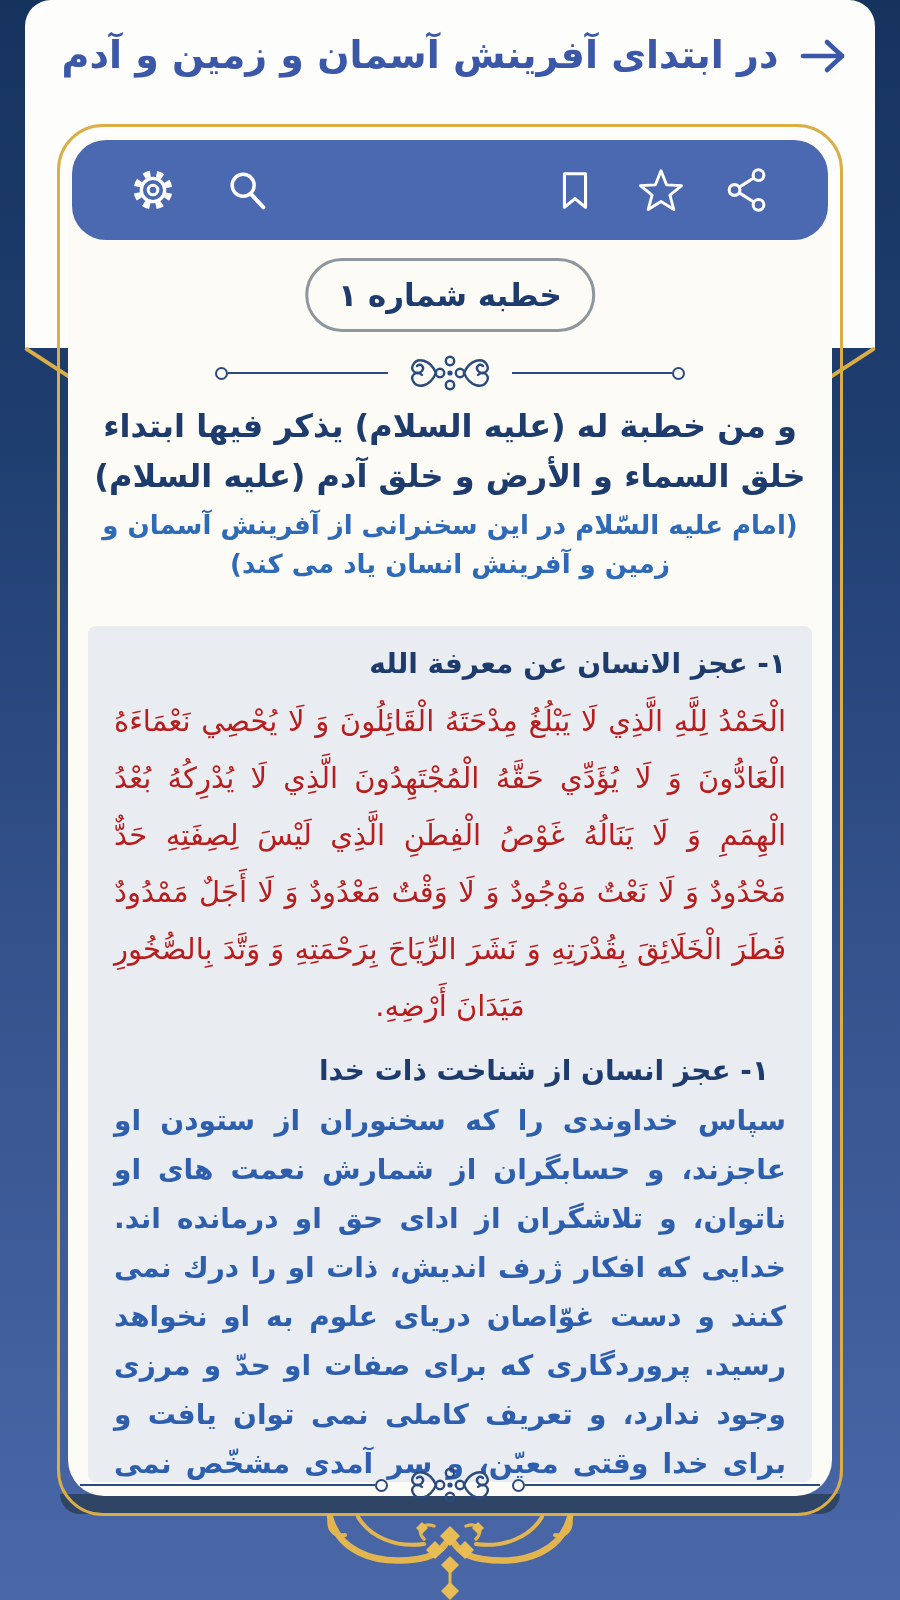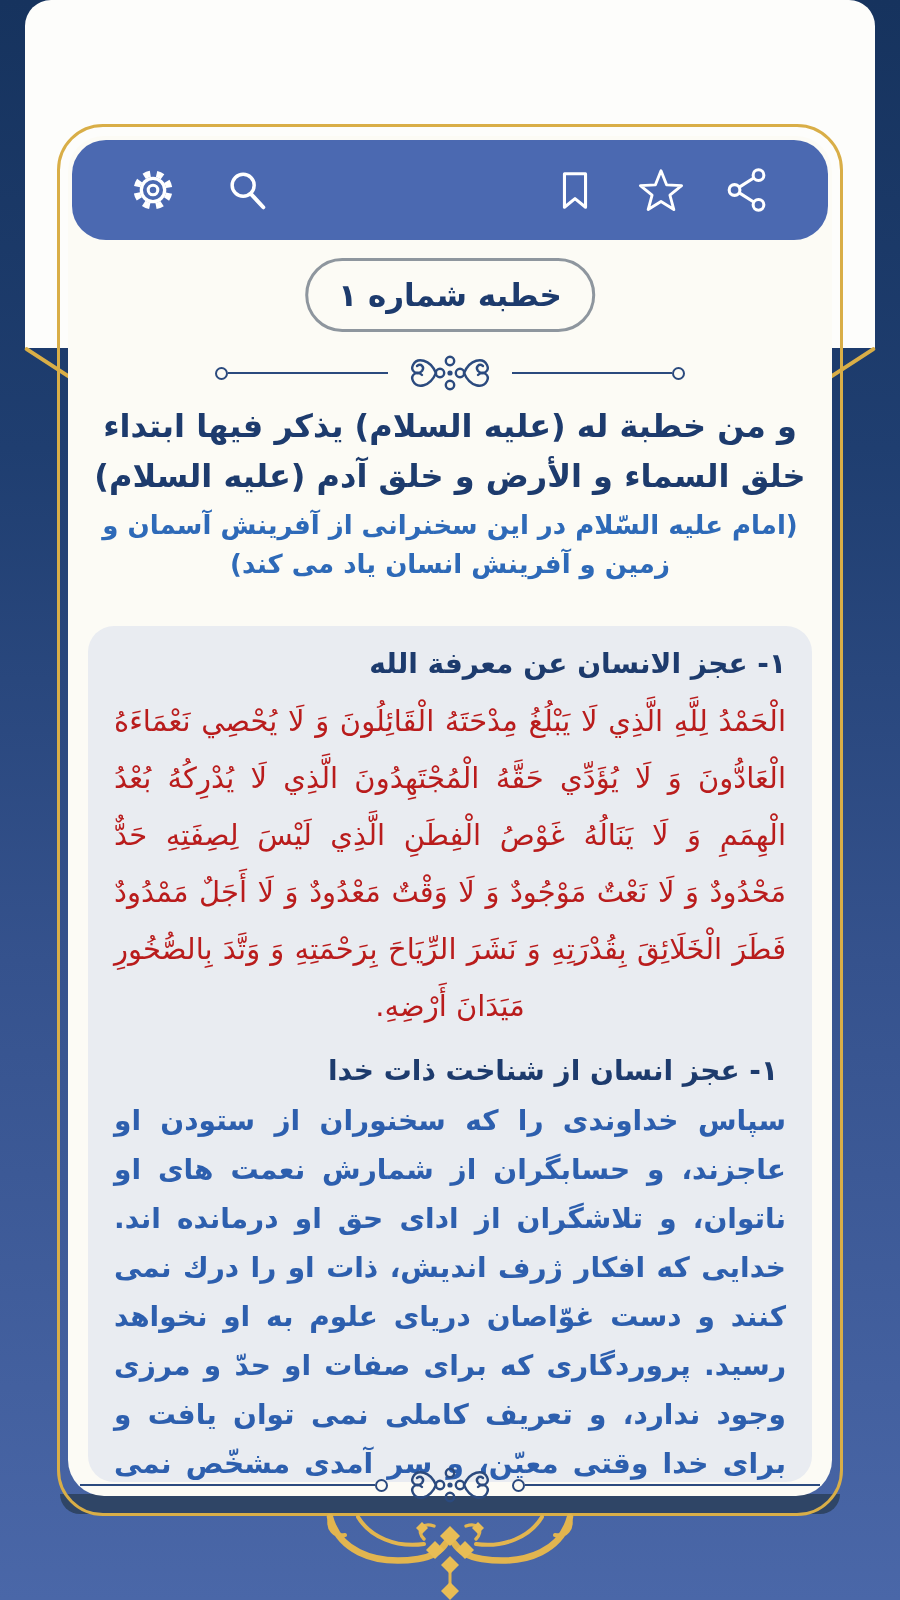--- a/index.html
+++ b/index.html
@@ -38,37 +38,48 @@
   .div2{top:1462px;width:740px;}
   .divider .dot{width:9px;height:9px;border:2px solid #2b4a7e;border-radius:50%;flex:0 0 auto;}
   .divider .ln{flex:1;height:2px;background:#2b4a7e;}
   
   .ar-heading{position:absolute;top:402px;left:88px;right:88px;direction:rtl;text-align:center;
     color:#1d3b6d;font-size:32px;line-height:1.55;font-weight:bold;}
   .fa-subtitle{position:absolute;top:506px;left:78px;right:78px;direction:rtl;text-align:center;
     color:#2e6ab8;font-size:26px;line-height:1.5;font-weight:bold;}
   
   .content-box{position:absolute;left:88px;top:626px;width:724px;height:856px;background:#e9ecf1;
-    border-radius:26px;padding:18px 26px;box-sizing:border-box;direction:rtl;overflow:hidden;}
+    border-radius:8px;padding:18px 26px;box-sizing:border-box;direction:rtl;overflow:hidden;}
   .sec-heading{color:#1d3b6d;font-size:28px;font-weight:bold;text-align:right;margin:0 0 10px;line-height:1.4;}
   .ar-body{color:#b91c1c;font-size:29px;line-height:57px;text-align:justify;text-align-last:center;margin:0 0 16px;}
-  .sec-heading-2{margin:0 8px 6px;}
+  .sec-heading-2{margin:0 17px 6px;}
   .fa-body{color:#2d5fae;font-size:28px;line-height:49px;font-weight:bold;text-align:justify;text-align-last:center;margin:0;}
   
   .pendant{position:absolute;top:1514px;left:50%;transform:translateX(-50%);}
 </style>
 </head>
 <body>
 
 <div class="canvas">
 
   <div class="halo"></div>
   <div class="shoulder shoulder-left"></div>
   <div class="shoulder shoulder-right"></div>
 
+  <div class="header-row">
+    <span class="back-btn">
+      <svg width="54" height="40" viewBox="0 0 54 40">
+        <g fill="none" stroke="#3a57a8" stroke-width="4.6" stroke-linecap="round" stroke-linejoin="round">
+          <line x1="7" y1="20" x2="46" y2="20"></line>
+          <polyline points="31,6 46,20 31,34"></polyline>
+        </g>
+      </svg>
+    </span>
+    <div class="page-title">در ابتدای آفرینش آسمان و زمین و آدم</div>
+  </div>
 
   <div class="bottom-band"></div>
   <div class="gold-frame"></div>
   <div class="card"></div>
 
   <div class="toolbar">
     <span>
       <svg class="tb-icon" viewBox="0 0 48 48">
         <g fill="none" stroke="#ffffff">
           <circle cx="24" cy="24" r="17" stroke-width="6.5" stroke-dasharray="6.8 6.55" transform="rotate(11 24 24)"></circle>

